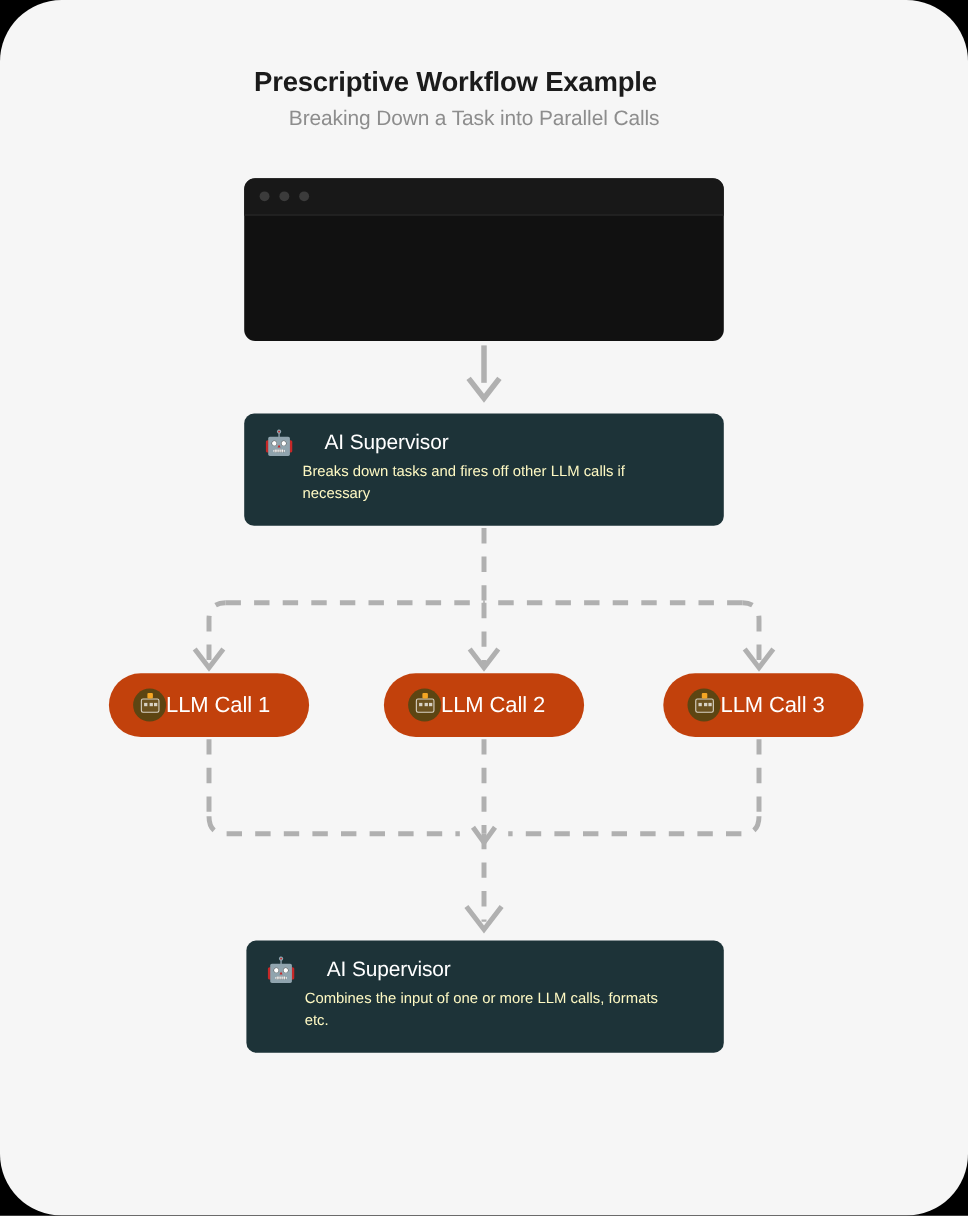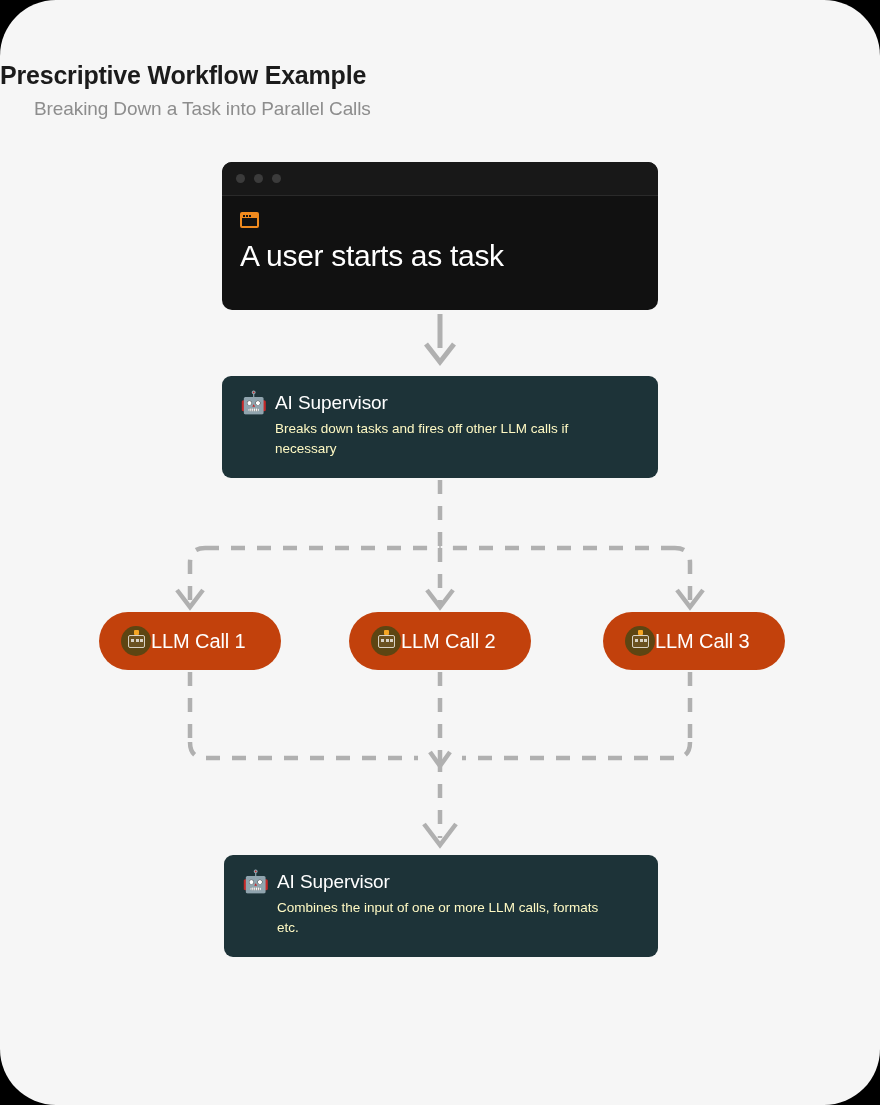--- a/index.html
+++ b/index.html
@@ -22,20 +22,21 @@
     overflow: hidden;
     box-sizing: border-box;
   }
 
   
   .header {
     position: absolute;
     top: 60px;
     left: 0;
     width: 828px;
+    text-align: center;
   }
   .title {
     font-size: 25px;
     font-weight: 700;
     color: #1b1b1b;
     letter-spacing: -0.2px;
     line-height: 1.2;
   }
   .subtitle {
     margin-top: 8px;
@@ -130,20 +131,21 @@
     font-size: 22px;
     line-height: 1;
     width: 26px;
     text-align: center;
   }
   .agent-title {
     font-size: 19px;
     color: #ffffff;
     font-weight: 400;
     letter-spacing: -0.1px;
+    margin-left: 20px;
   }
   .agent-desc {
     margin-top: 5px;
     margin-left: 35px;
     font-size: 13.5px;
     line-height: 1.45;
     color: #fef9c3;
     max-width: 345px;
   }
 
@@ -260,24 +262,20 @@
       <path d="M424 824 L440 845 L456 824"></path>
     </g>
   </svg>
 
   <div class="terminal">
     <div class="terminal-bar">
       <span class="dot"></span>
       <span class="dot"></span>
       <span class="dot"></span>
     </div>
-    <div class="terminal-body">
-      <div class="win-icon"></div>
-      <div class="terminal-text">A user starts as task</div>
-    </div>
   </div>
 
   <div class="agent-card" style="left:222px; top:376px; width:436px; height:102px;">
     <div class="agent-head">
       <span class="robot-emoji">🤖</span>
       <span class="agent-title">AI Supervisor</span>
     </div>
     <div class="agent-desc">Breaks down tasks and fires off other LLM calls if necessary</div>
   </div>
 

